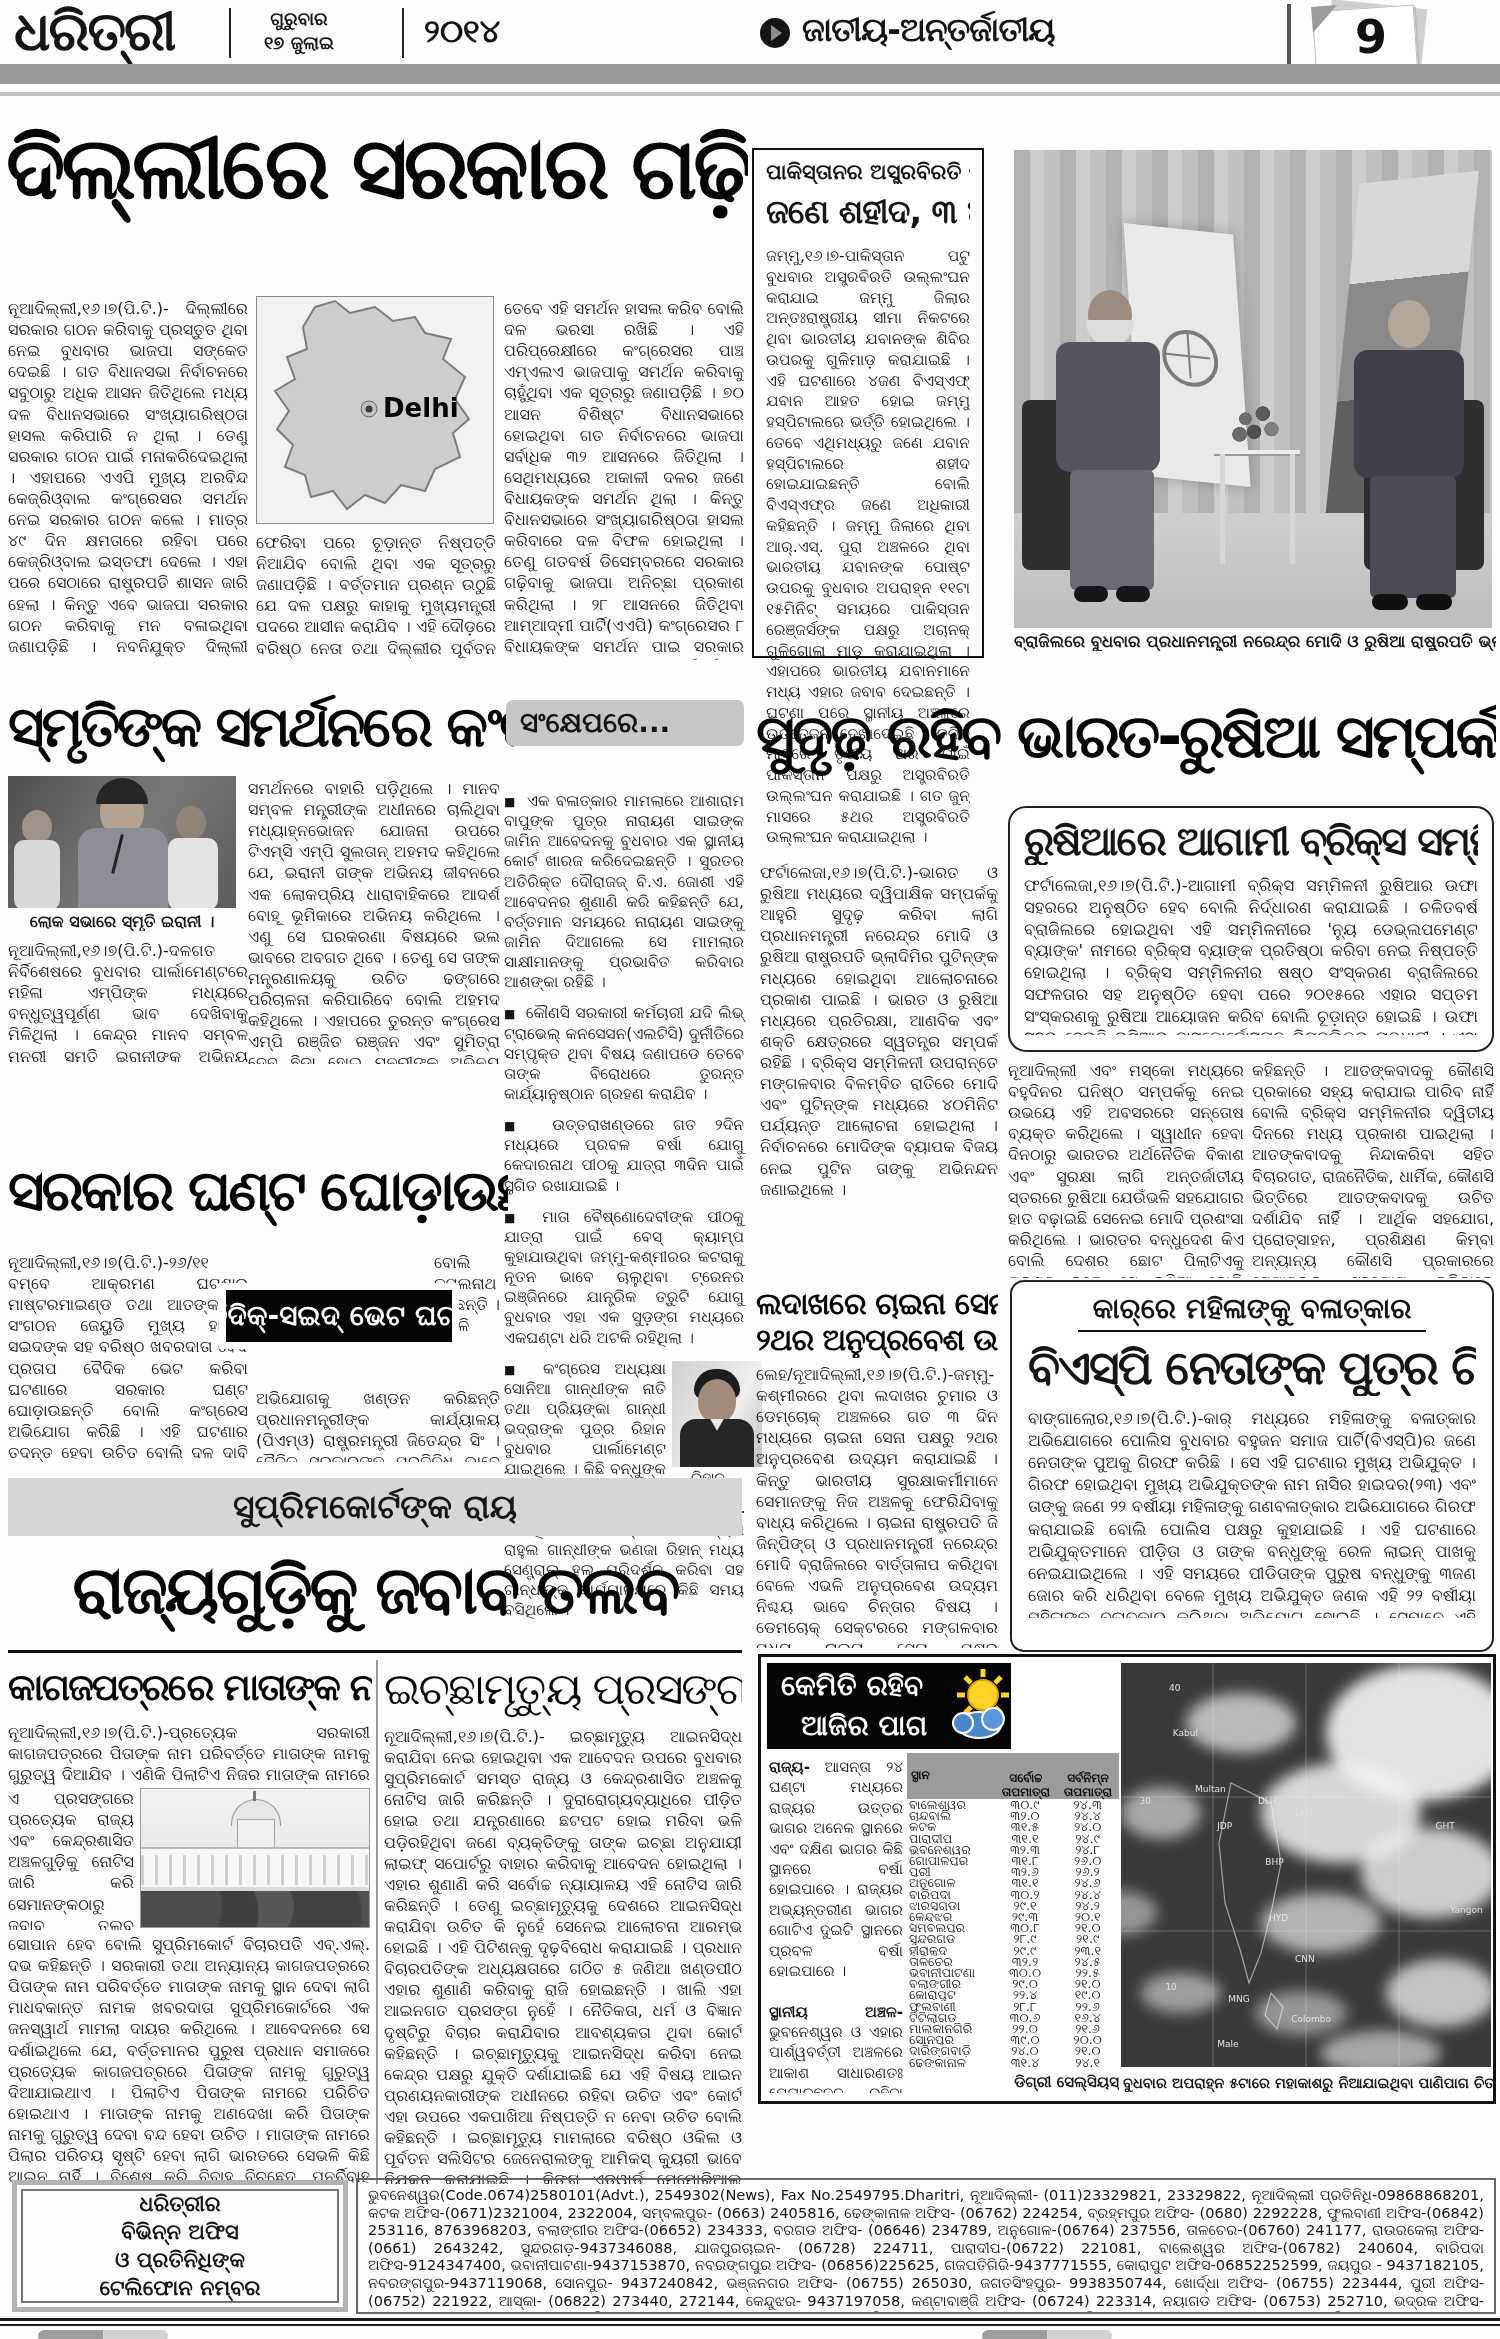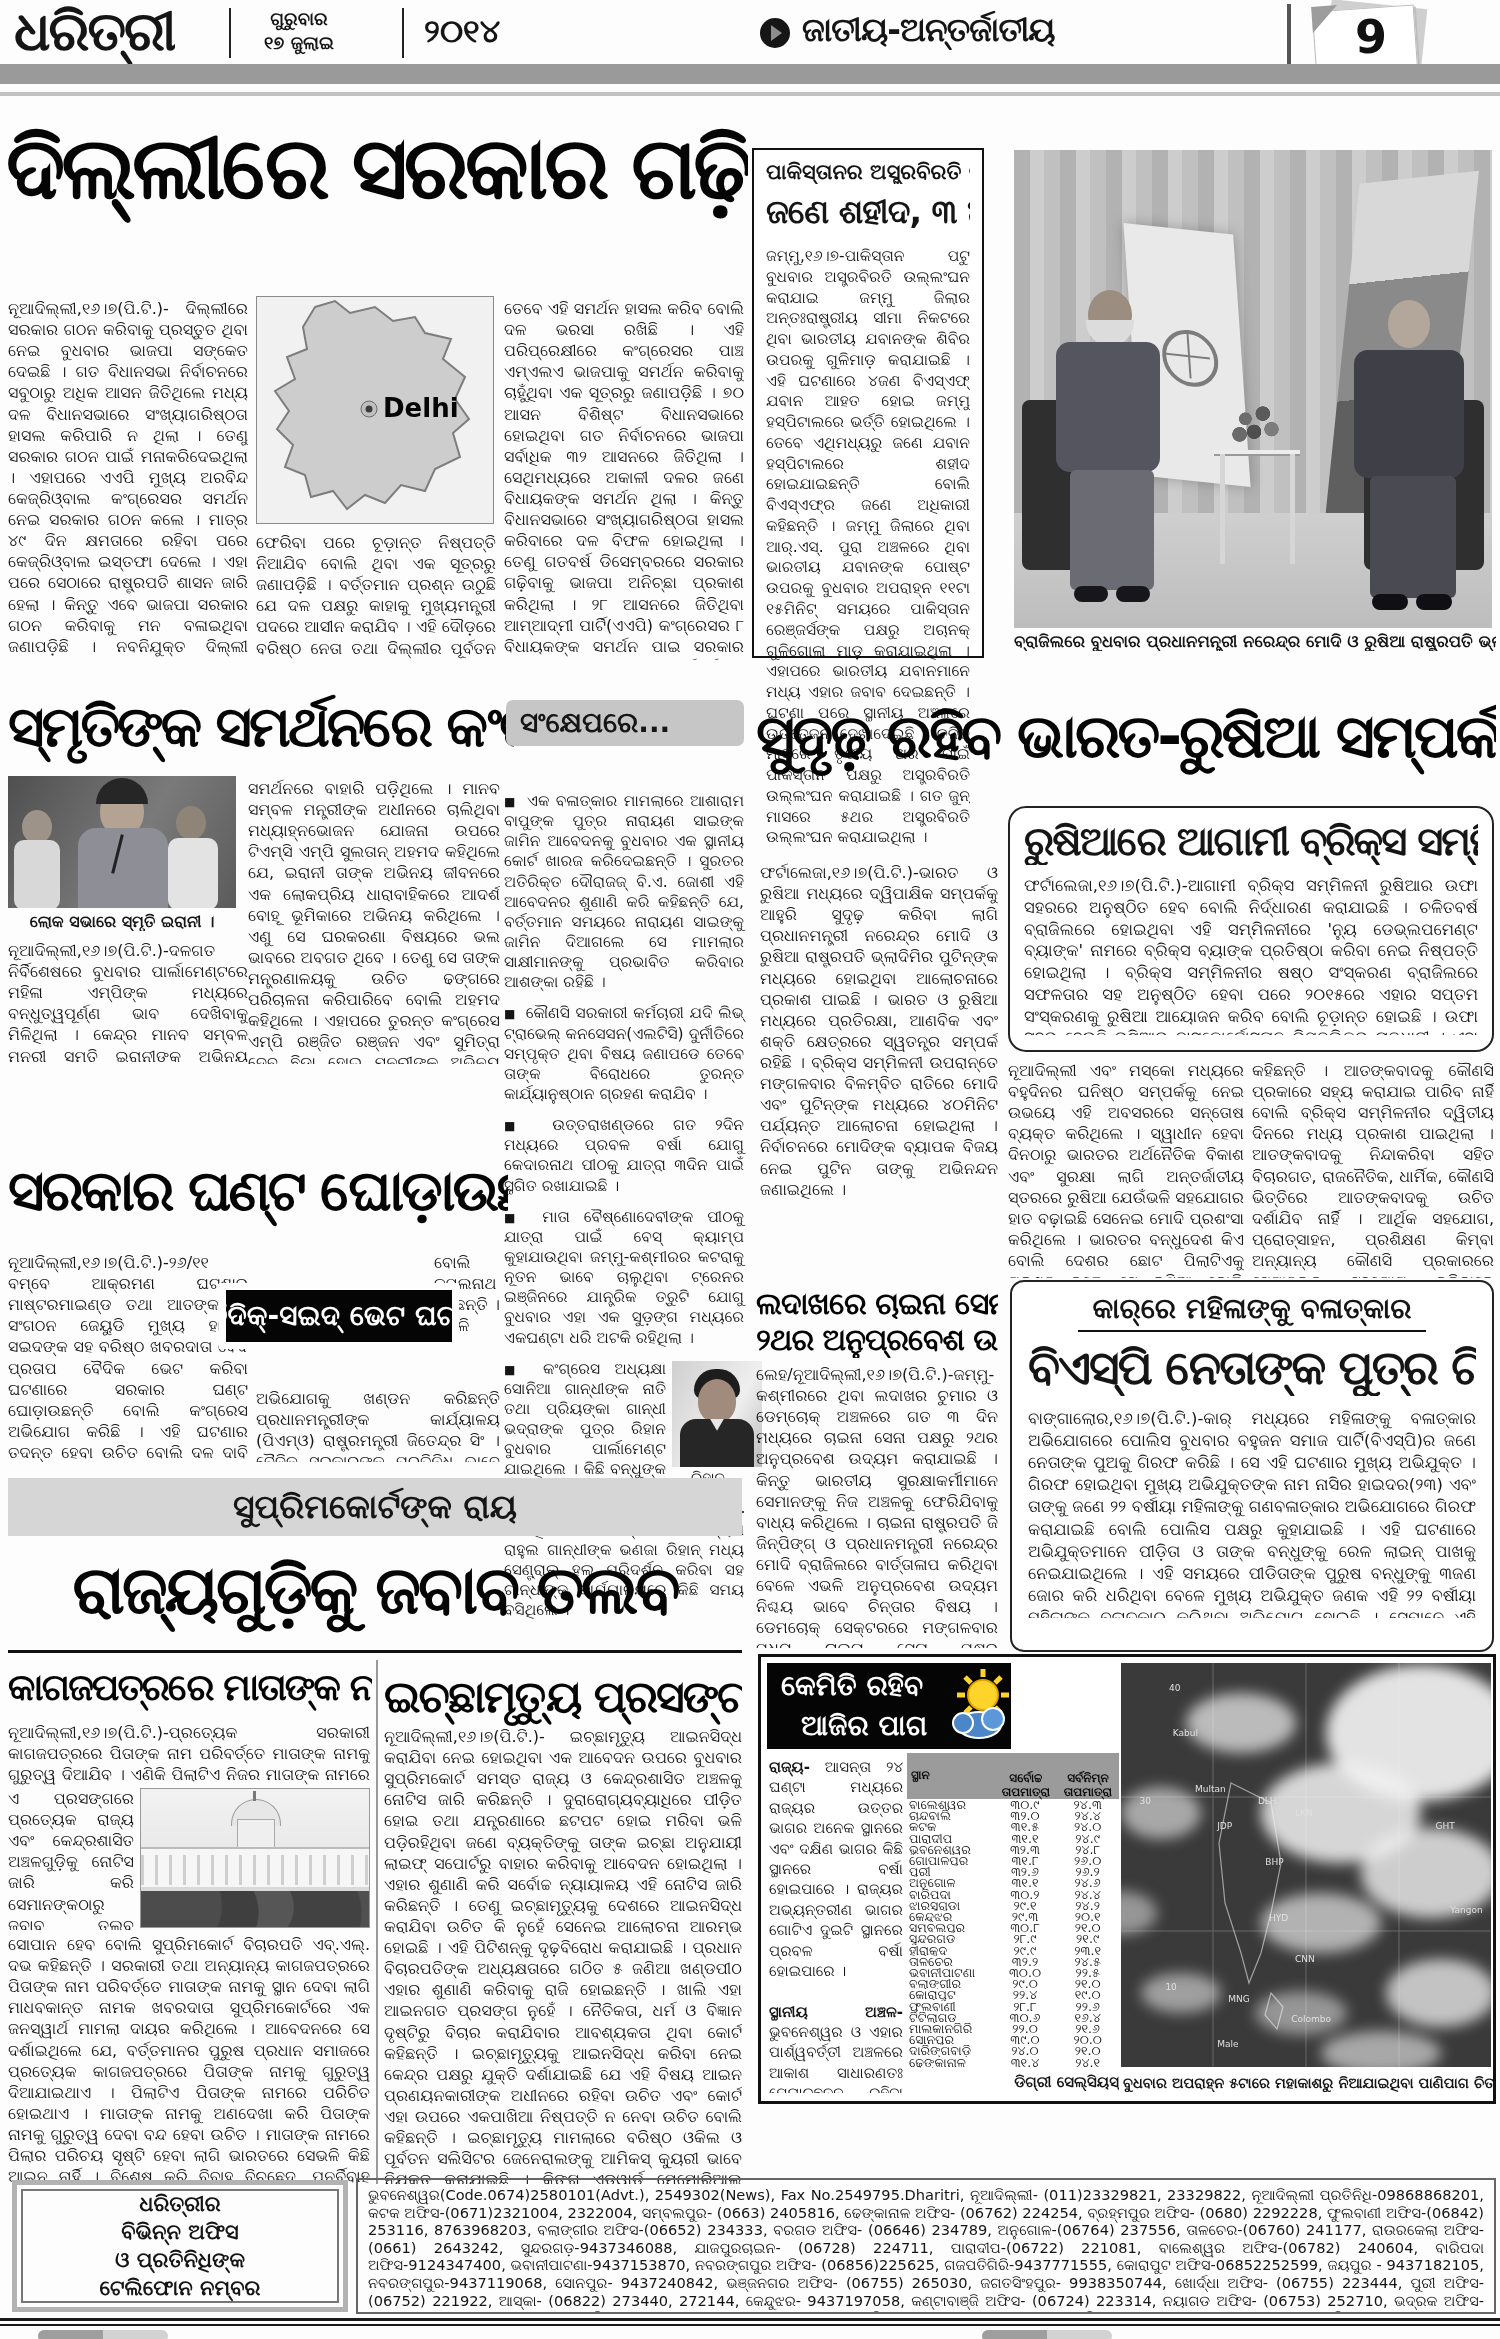--- a/index.html
+++ b/index.html
@@ -120,21 +120,21 @@
   #sc-photo .sky{position:absolute;inset:0;background:linear-gradient(#f2f2f2,#ddd);}
   #sc-photo .wing{position:absolute;left:0;top:58px;width:100%;height:46px;background:#f6f6f6;border-top:2px solid #bbb;box-shadow:inset 0 -8px 0 #d9d9d9;}
   #sc-photo .cols{position:absolute;left:0;top:66px;width:100%;height:30px;background:repeating-linear-gradient(90deg,#cfcfcf 0 3px,transparent 3px 14px);}
   #sc-photo .drum{position:absolute;left:96px;top:30px;width:36px;height:34px;background:#efefef;border:1px solid #aaa;}
   #sc-photo .dome{position:absolute;left:90px;top:10px;width:48px;height:26px;border-radius:48px 48px 0 0;background:#e7e7e7;border:1px solid #999;border-bottom:none;}
   #sc-photo .spire{position:absolute;left:112px;top:2px;width:3px;height:10px;background:#777;}
   #sc-photo .hedge{position:absolute;left:0;bottom:0;width:100%;height:36px;background:radial-gradient(circle at 12% 40%,#4c4c4c 26%,transparent 27%),radial-gradient(circle at 30% 60%,#3f3f3f 30%,transparent 31%),radial-gradient(circle at 52% 45%,#565656 28%,transparent 29%),radial-gradient(circle at 74% 60%,#424242 30%,transparent 31%),radial-gradient(circle at 92% 45%,#505050 26%,transparent 27%),#6a6a6a;}
   #mother-body2{left:8px;top:1788px;width:126px;height:142px;}
   #mother-body3{left:8px;top:1934px;width:362px;height:250px;}
   #sc-vdiv{left:376px;top:1660px;width:2px;height:524px;background:#999;}
-  #euth-headline{left:384px;top:1654px;width:358px;font-size:44px;font-weight:700;text-align:center;letter-spacing:-2px;line-height:1.6;margin-top:8px;}
+  #euth-headline{left:384px;top:1654px;width:358px;font-size:44px;font-weight:400;text-align:center;letter-spacing:-2px;line-height:1.6;}
   #euth-body{left:384px;top:1726px;width:358px;height:458px;}
 
   
   #weather-box{left:758px;top:1654px;width:738px;height:450px;border:3px solid #111;box-sizing:border-box;background:#fff;}
   #weather-title{position:absolute;left:6px;top:6px;width:244px;height:86px;background:#050505;color:#fff;text-align:center;}
   #weather-title .t1{position:absolute;left:14px;top:6px;font-size:28px;font-weight:800;}
   #weather-title .t2{position:absolute;left:34px;top:46px;font-size:28px;font-weight:800;}
   #sun-cloud{position:absolute;left:176px;top:2px;width:78px;height:82px;}
   #weather-left{position:absolute;left:8px;top:100px;width:134px;height:336px;font-size:15px;line-height:1.36;text-align:justify;overflow:hidden;}
   #weather-left b{font-weight:900;}

